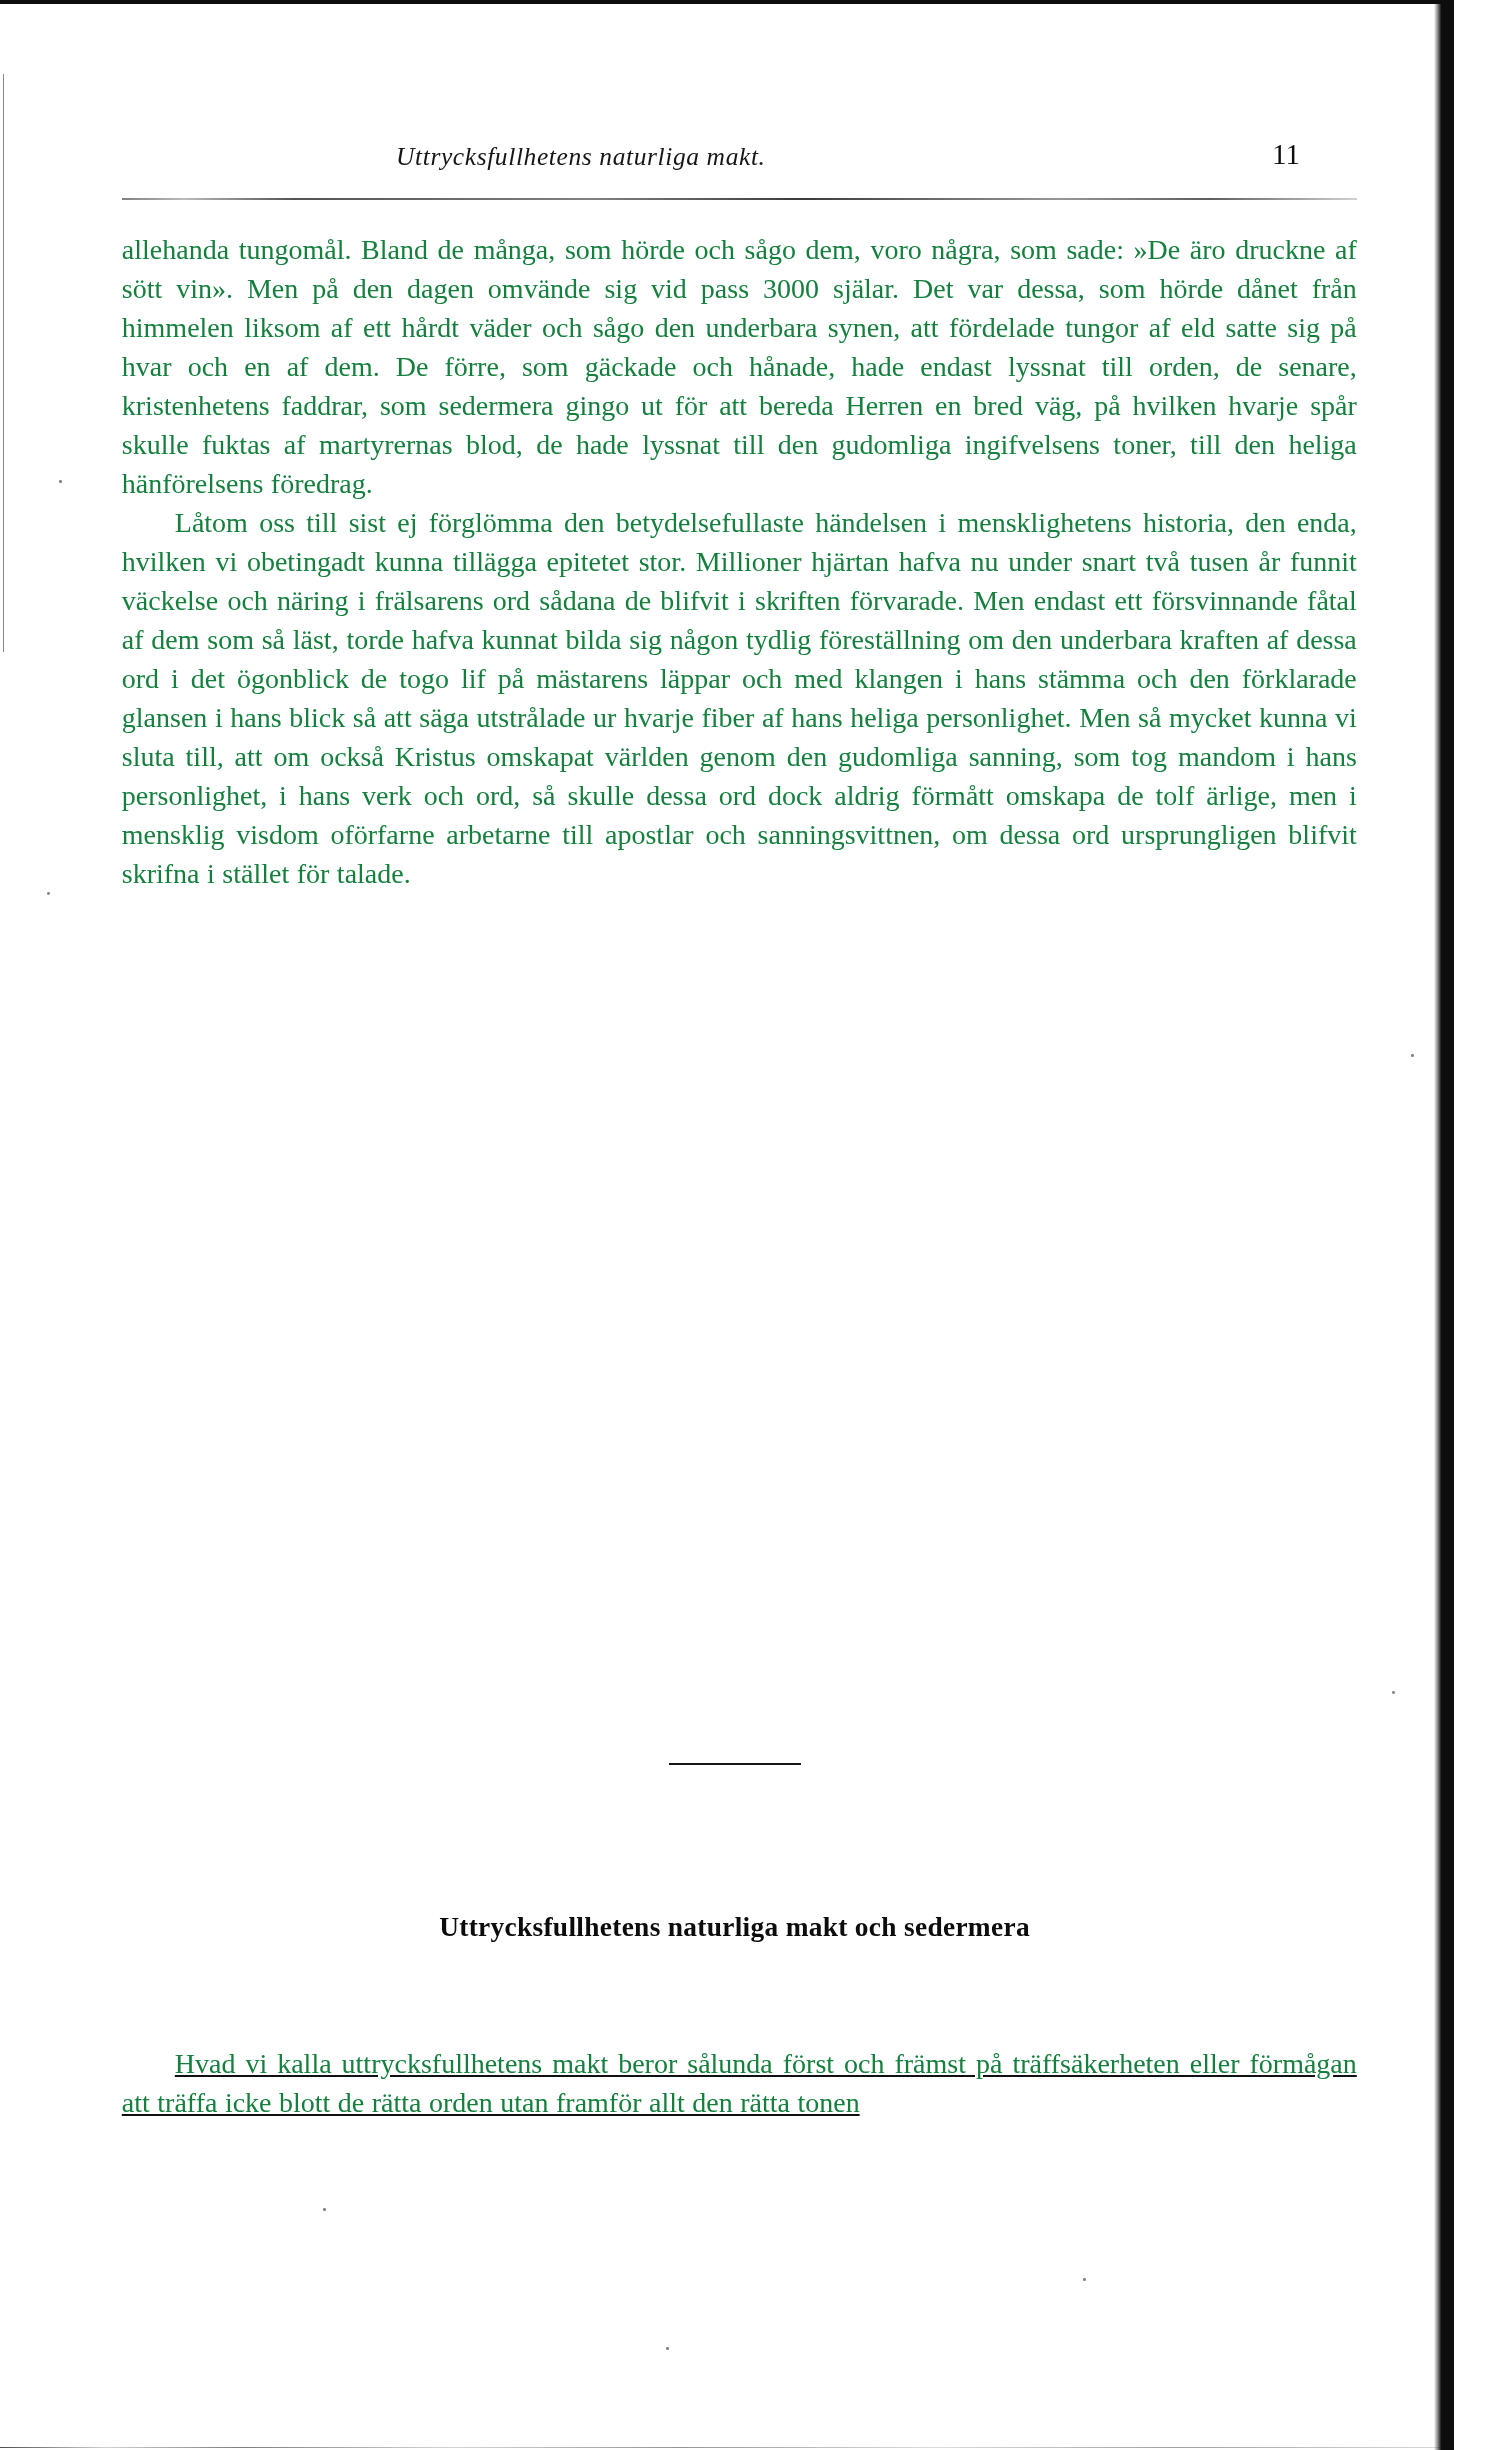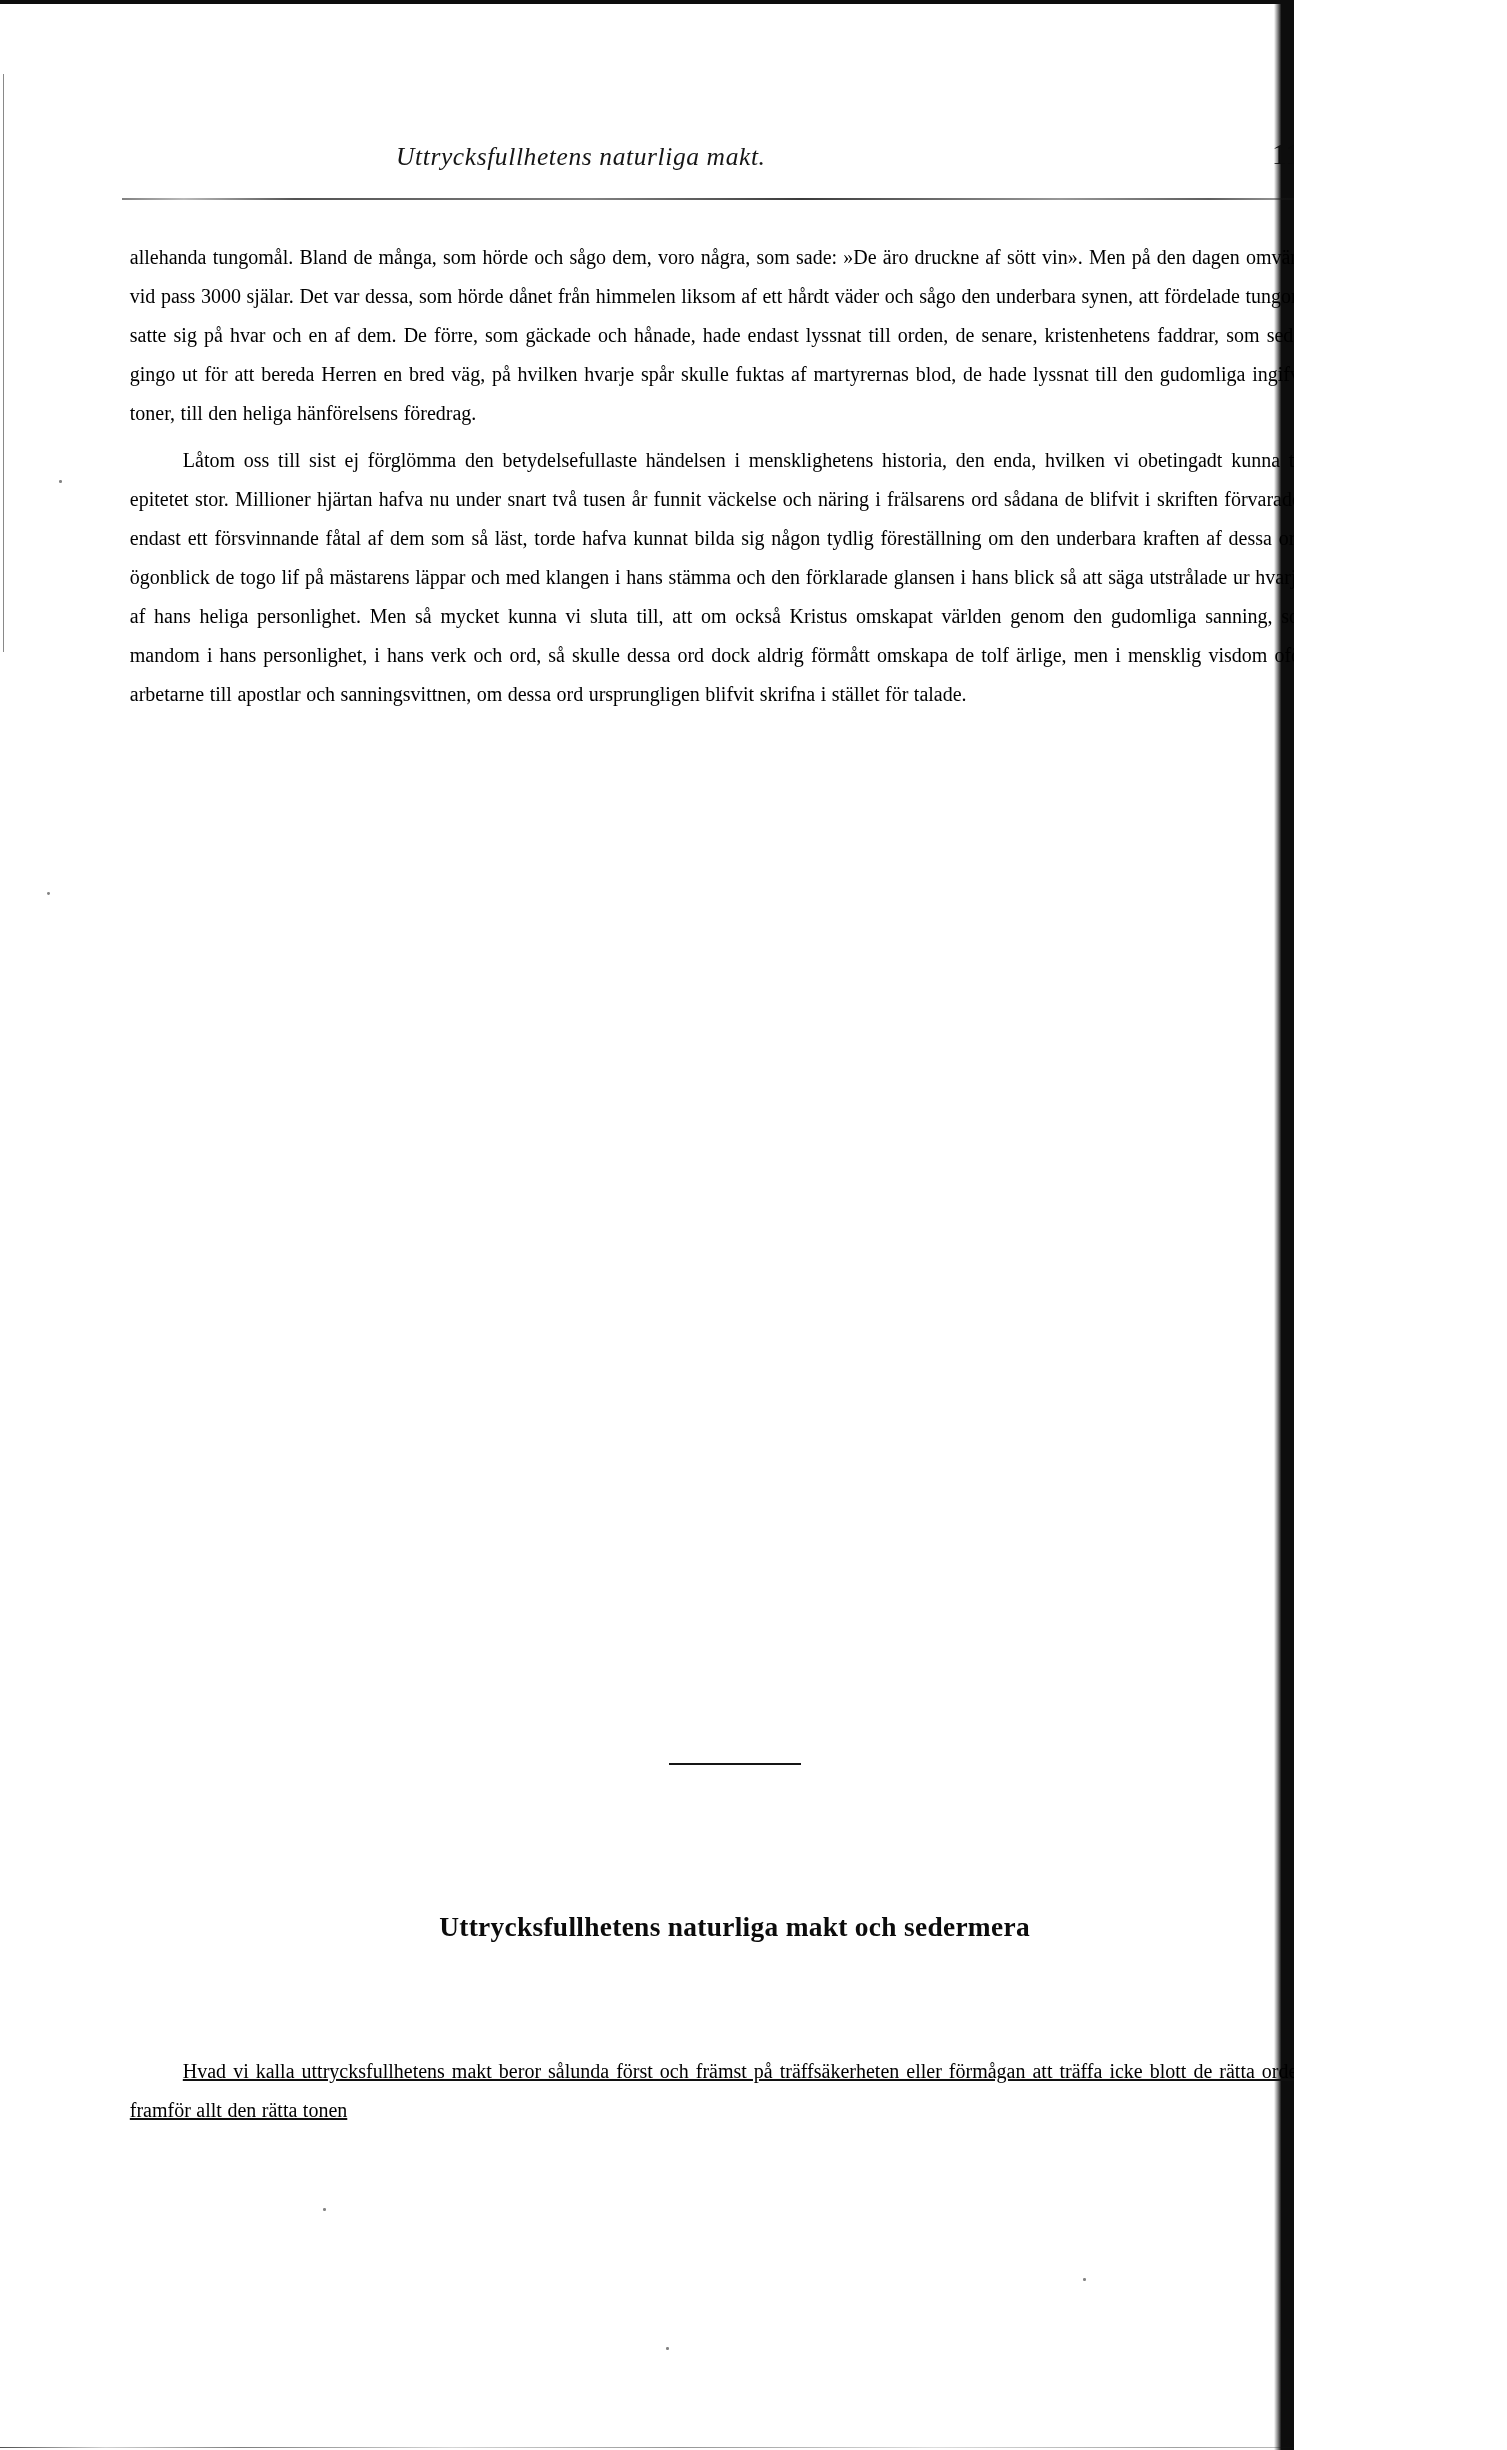--- a/index.html
+++ b/index.html
@@ -4,21 +4,21 @@
 <title>Scanned book page</title>
 <style>
   html, body {
     margin: 0;
     padding: 0;
     background: #ffffff;
   }
 
   .page {
     position: relative;
-    width: 1294px;
+    width: 1454px;
     height: 2451px;
     background: #ffffff;
     overflow: hidden;
     font-family: "Liberation Serif", "DejaVu Serif", serif;
     color: #101010;
   }
 
   
   .scan-edge-top {
     position: absolute;
@@ -107,27 +107,27 @@
   }
 
   
   .body-block {
     position: absolute;
     left: 9.8px;
     top: 230px;
     width: 1235px;
   }
   .para {
-    margin: 8px;
-    font-size: 20px;
+    margin: 0;
+    font-size: 28px;
     line-height: 39px;
     text-align: justify;
     text-align-last: left;
     word-spacing: 0.5px;
-    color: #000000;
+    color: #15803d;
   }
   .para.indent { text-indent: 53px; }
 
   
   .divider-wrap {
     position: absolute;
     left: 0;
     top: 1758px;
     width: 1245px;
     text-align: center;

